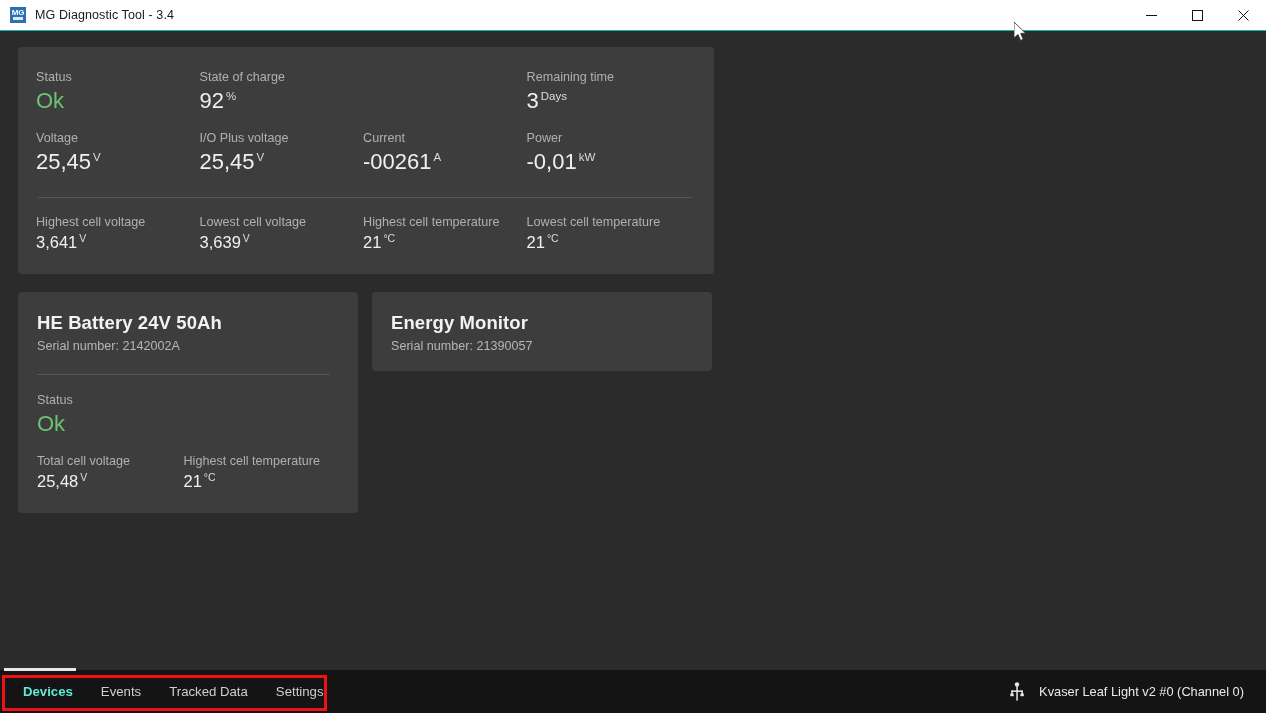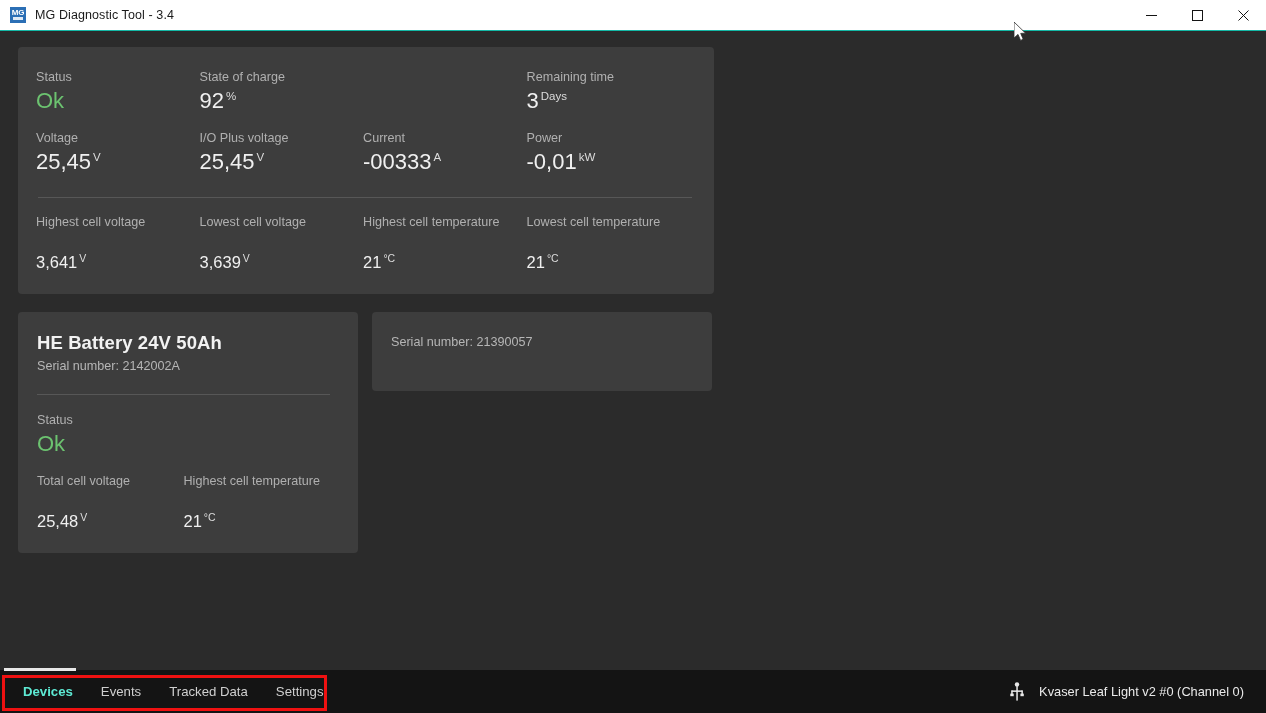--- a/index.html
+++ b/index.html
@@ -125,21 +125,21 @@
     line-height: 1;
   }
   .row-gap { margin-top: 14px; }
 
   .divider {
     height: 1px;
     background: #575757;
     margin: 20px 2px 16px 2px;
   }
 
-  .grid4.small-vals .metric-value { font-size: 16.5px; line-height: 23px; margin-top: 20px; }
+  .grid4.small-vals .metric-value { font-size: 16.5px; line-height: 23px; }
   .grid4.small-vals .metric-value .unit { font-size: 10.5px; }
 
   
   .sub-title {
     font-size: 18.5px; font-weight: bold; color: #f2f2f2;
     line-height: 24px; letter-spacing: 0.1px;
   }
   .sub-serial {
     font-size: 12.6px; color: #b6b6b6;
     line-height: 18px; margin-top: 2px;
@@ -255,21 +255,21 @@
         <div class="col">
           <div class="metric-label">Voltage</div>
           <div class="metric-value"><span>25,45</span><span class="unit">V</span></div>
         </div>
         <div class="col">
           <div class="metric-label">I/O Plus voltage</div>
           <div class="metric-value"><span>25,45</span><span class="unit">V</span></div>
         </div>
         <div class="col">
           <div class="metric-label">Current</div>
-          <div class="metric-value"><span>-00333</span><span class="unit">A</span></div>
+          <div class="metric-value"><span>-00261</span><span class="unit">A</span></div>
         </div>
         <div class="col w-last">
           <div class="metric-label">Power</div>
           <div class="metric-value"><span>-0,01</span><span class="unit">kW</span></div>
         </div>
       </div>
 
       <div class="divider"></div>
 
       <div class="grid4 small-vals">
@@ -308,20 +308,21 @@
             <div class="metric-value"><span>25,48</span><span class="unit">V</span></div>
           </div>
           <div class="sub-col">
             <div class="metric-label">Highest cell temperature</div>
             <div class="metric-value"><span>21</span><span class="unit">°C</span></div>
           </div>
         </div>
       </div>
 
       <div class="card small sub-card-pad" style="height:79px;">
+        <div class="sub-title">Energy Monitor</div>
         <div class="sub-serial">Serial number: 21390057</div>
       </div>
 
     </div>
   </div>
 
   <div class="statusbar">
     <div class="tab-indicator"></div>
     <div class="tabs">
       <div class="tab active">Devices</div>

